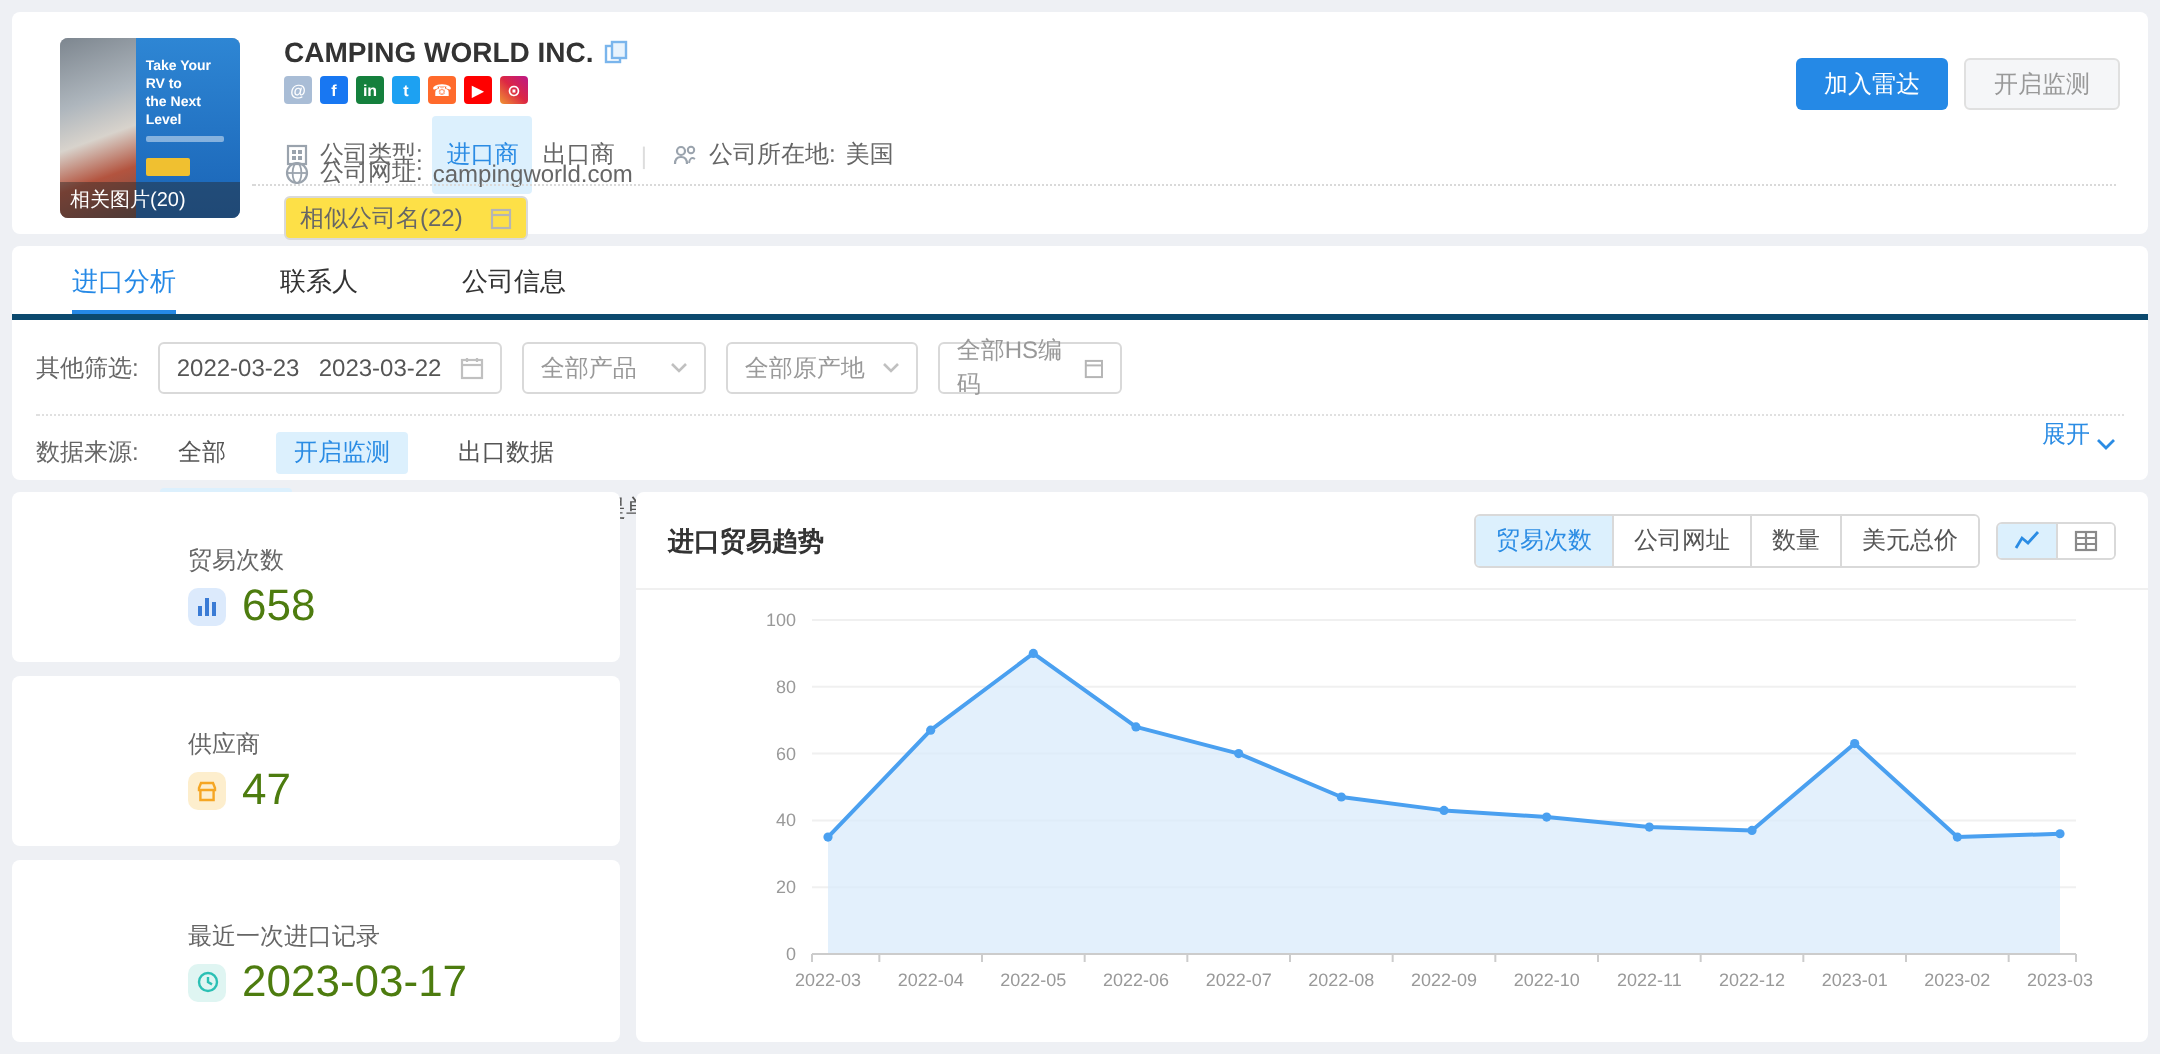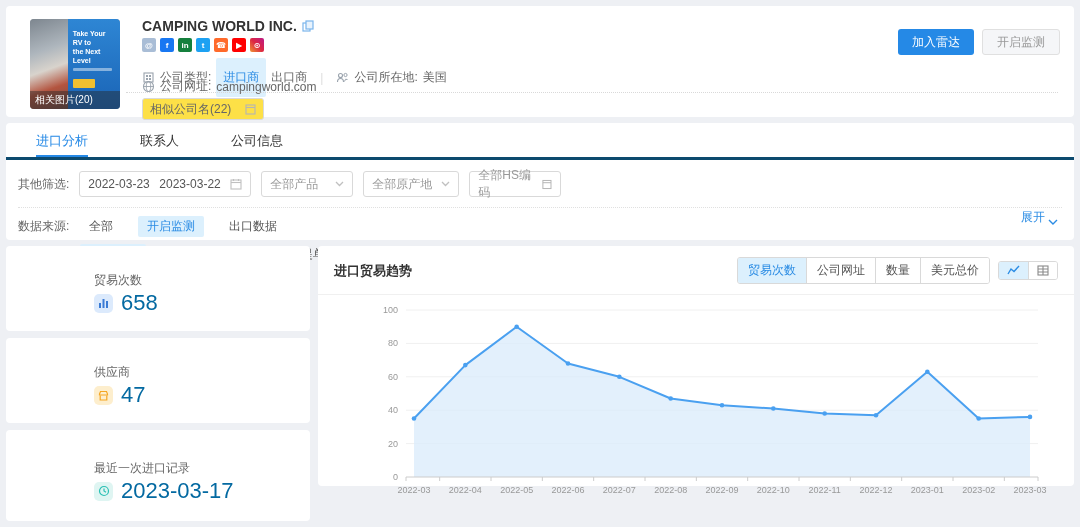--- a/index.html
+++ b/index.html
@@ -39,23 +39,23 @@
   .src-row { display:flex; align-items:center; margin-bottom:7px; }
   .src-label { width:62px; }
   .opt { padding:2px 9px; margin-right:16px; color:#555; cursor:pointer; border-radius:2px; }
   .opt.active { background:#dcf0fd; color:#2b8ce4; }
   .expand { position:absolute; right:16px; bottom:14px; color:#2b8ce4; font-size:12px; display:flex; align-items:flex-end; gap:3px; cursor:pointer; }
   
   .stat-card { left:6px; width:304px; }
   .stat-label { position:absolute; left:88px; font-size:12px; color:#666; }
   .stat-valrow { position:absolute; left:88px; display:flex; align-items:center; gap:8px; }
   .stat-ic { width:19px; height:19px; border-radius:5px; display:flex; align-items:center; justify-content:center; }
-  .stat-num { font-size:22px; color:#0369a1; }
+  .stat-num { font-size:22px; color:#4d7c0f; }
   
-  .chart-card { left:318px; top:246px; width:756px; height:240px; }
+  .chart-card { left:318px; top:246px; width:756px; height:275px; }
   .chart-head { display:flex; align-items:center; justify-content:space-between; padding:11px 16px 0 16px; }
   .chart-title { font-size:13px; color:#333; font-weight:bold; }
   .chart-ctrls { display:flex; align-items:center; gap:8px; }
   .seg-group { display:flex; border:1px solid #d9d9d9; border-radius:3px; overflow:hidden; }
   .seg { font-size:12px; color:#555; padding:4px 10px; border-left:1px solid #d9d9d9; background:#fff; cursor:pointer; white-space:nowrap; }
   .seg:first-child { border-left:none; }
   .seg.active { background:#dcf0fd; color:#2b8ce4; }
   .seg.icon-seg { padding:3px 8px; display:flex; align-items:center; }
   .chart-divider { margin:10px 0 0 0; border-top:1px solid #f0f0f0; }
   #trend-svg { position:absolute; left:16px; top:50px; }

